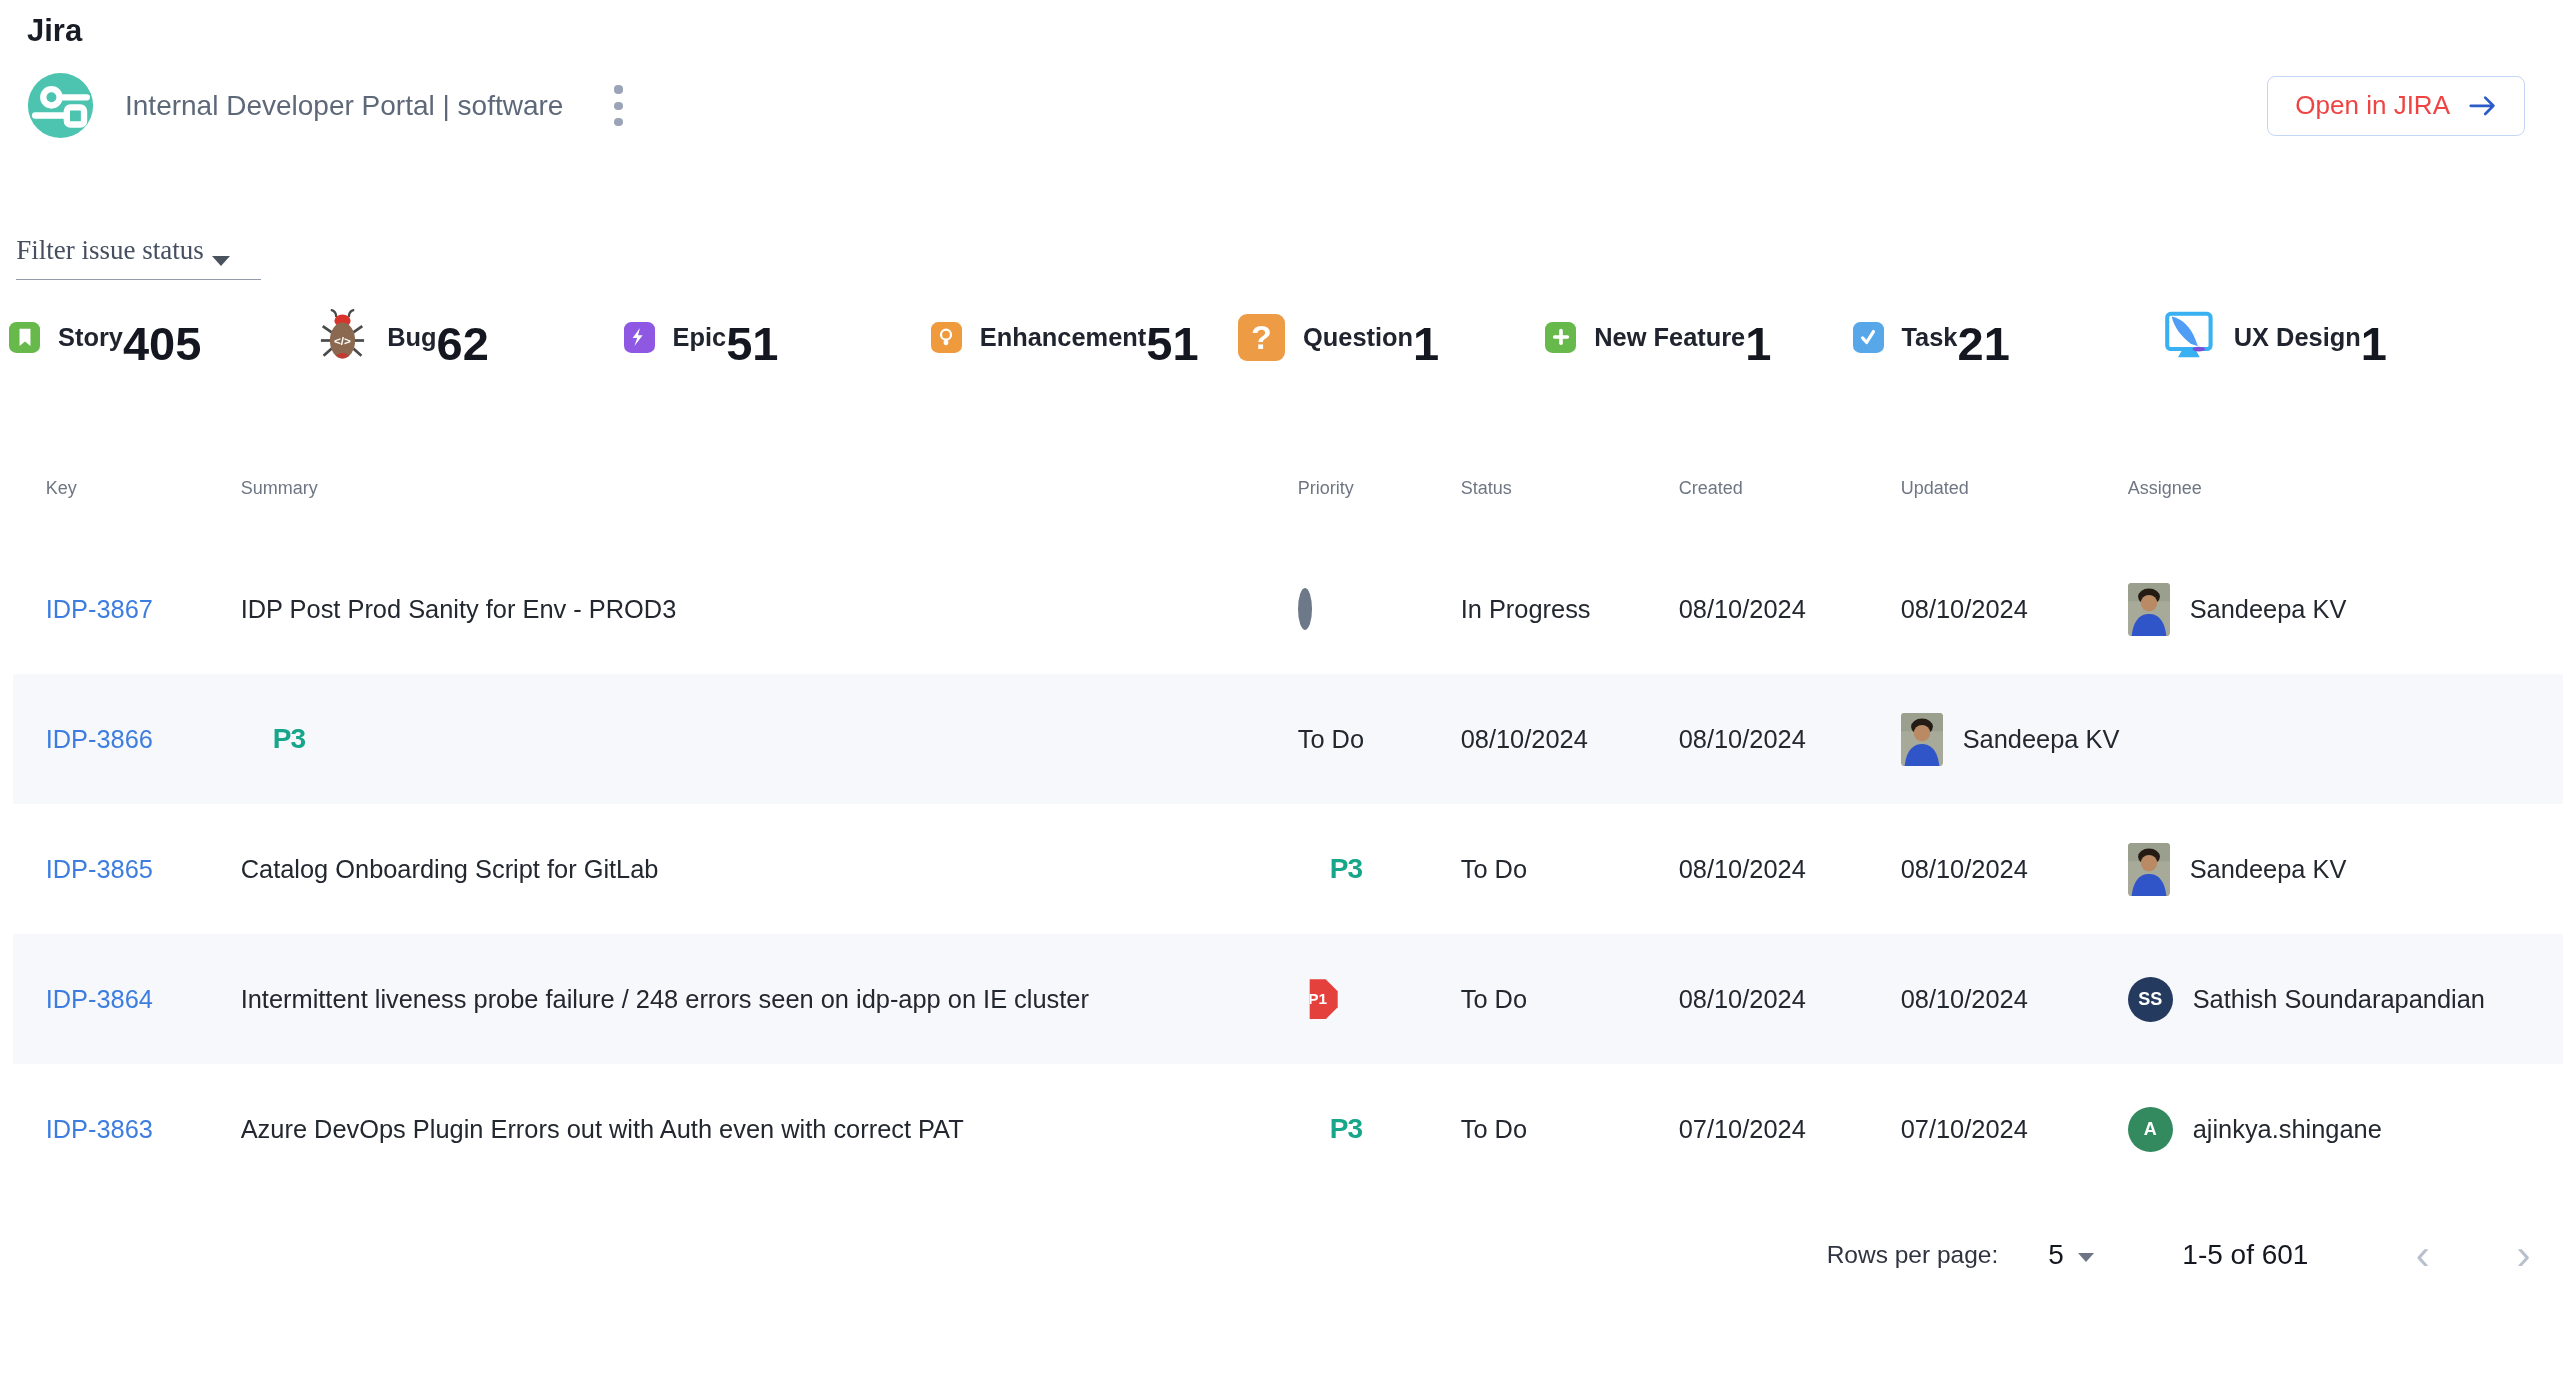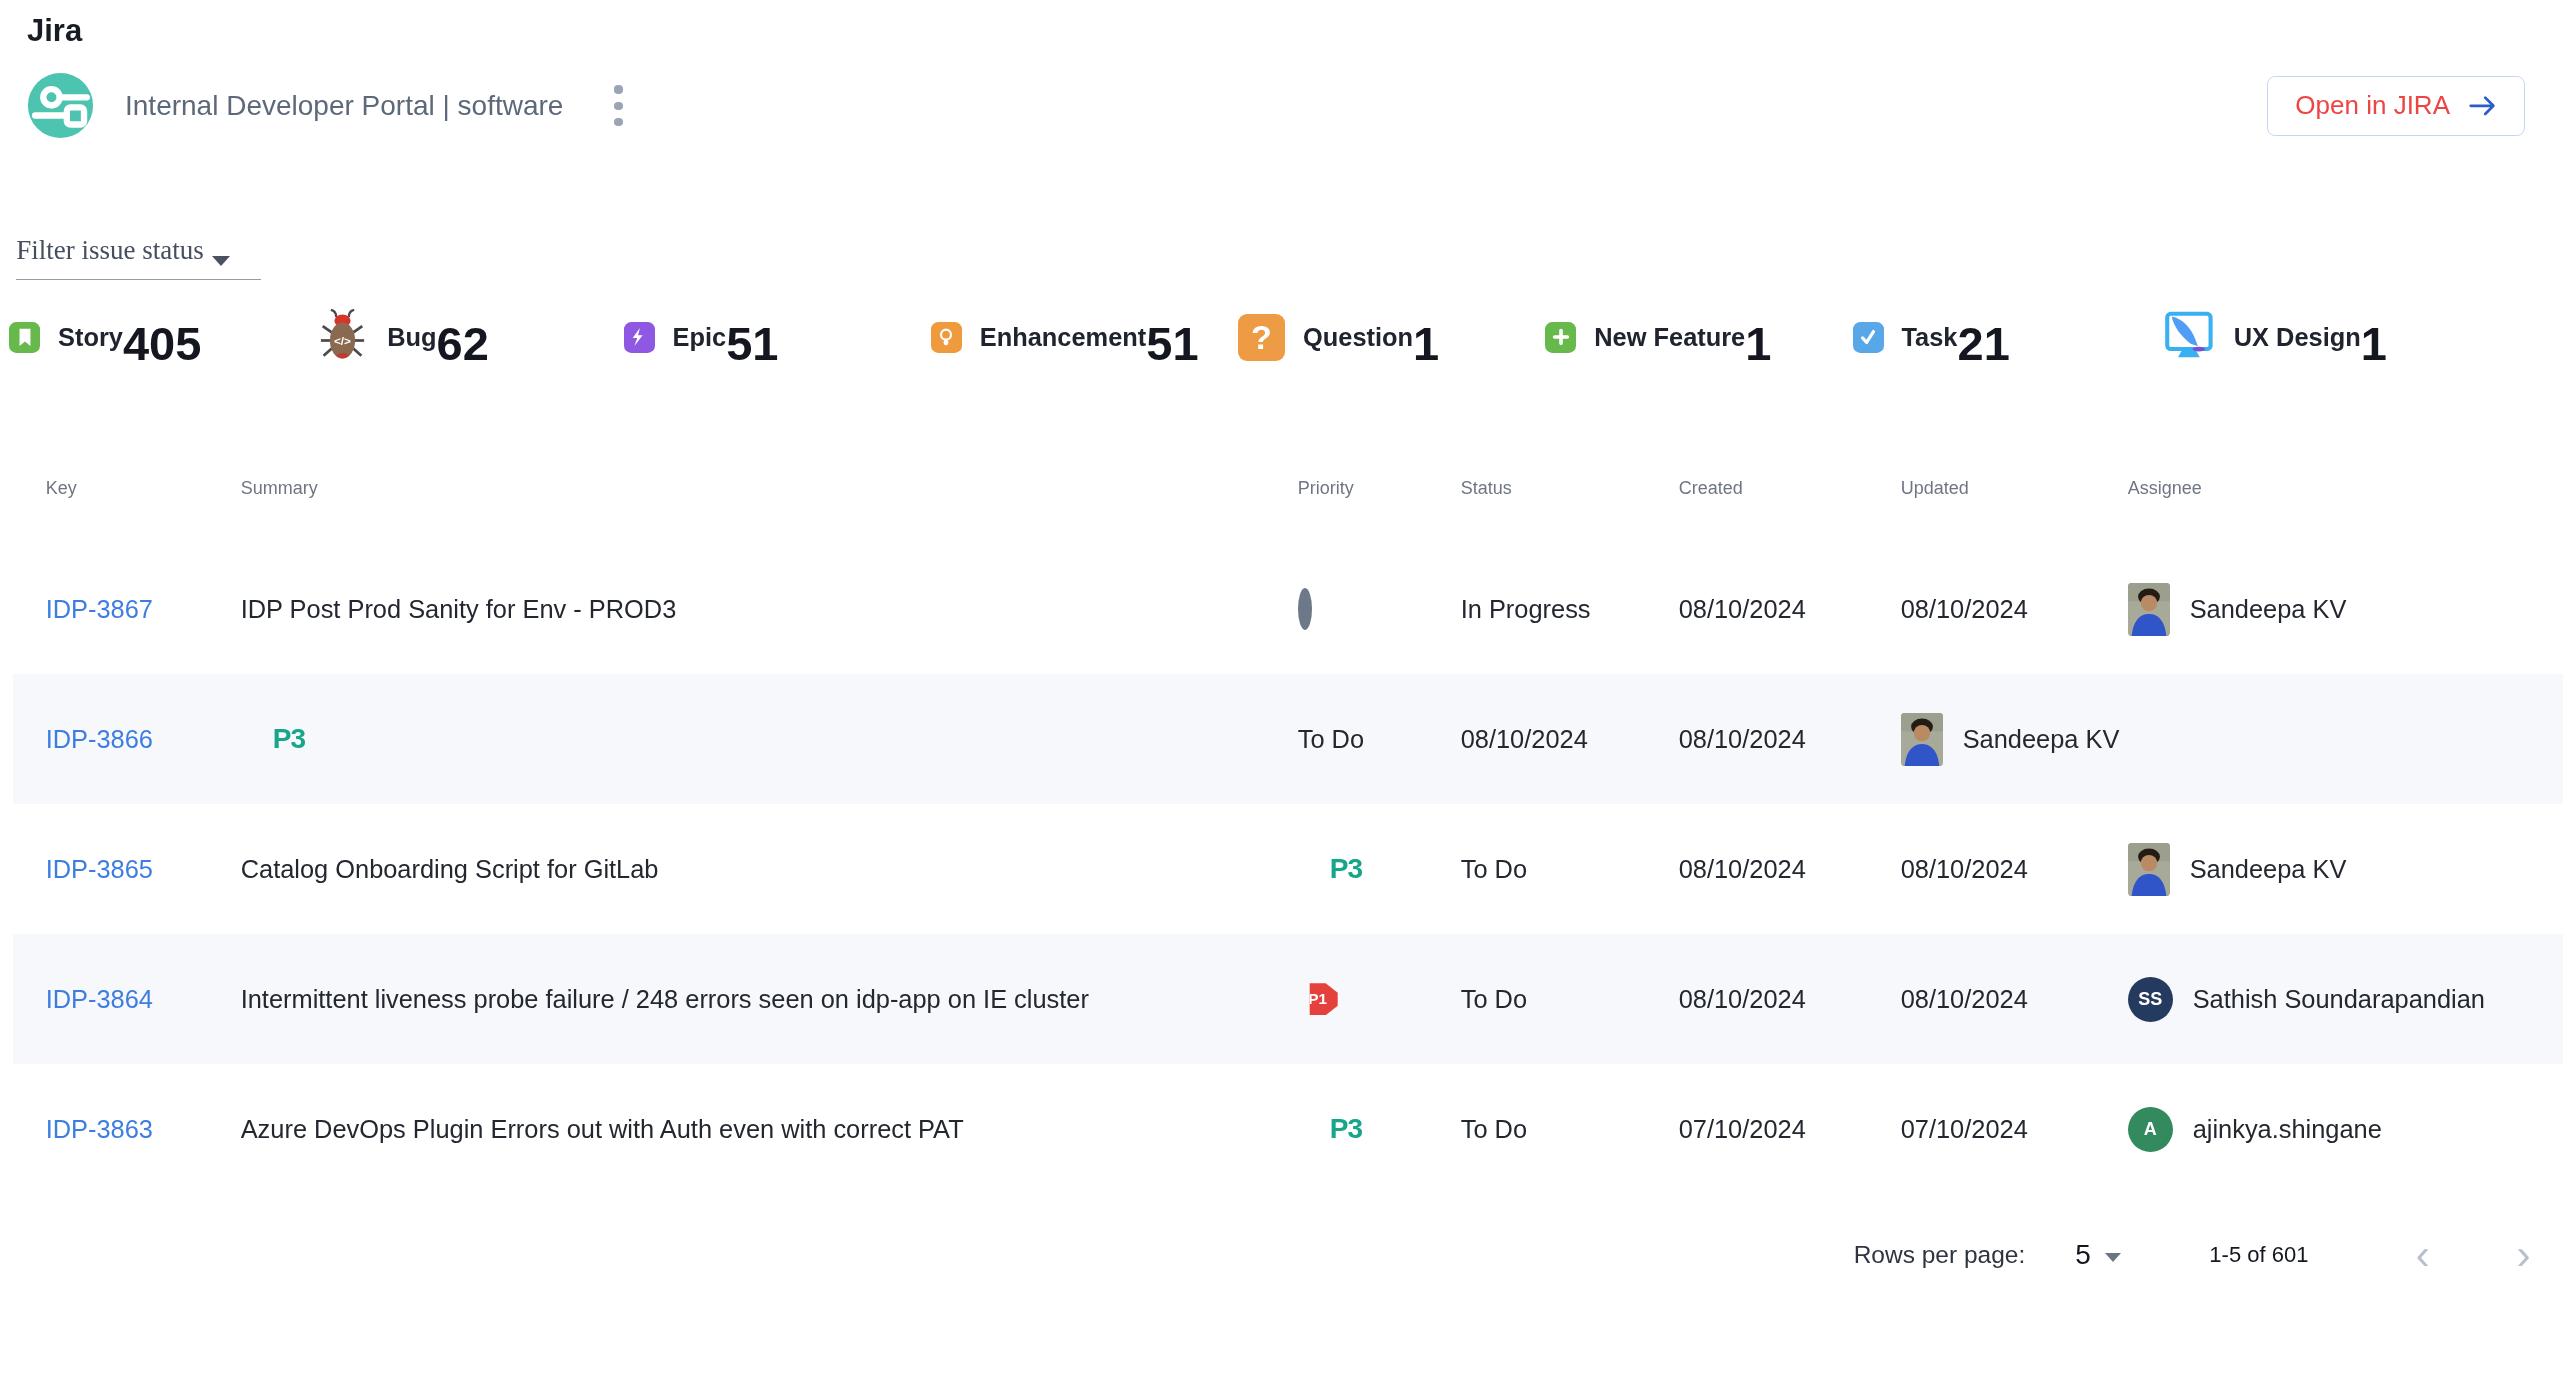--- a/index.html
+++ b/index.html
@@ -96,21 +96,21 @@
   .key-link { color: #3d7de0; text-decoration: none; font-size: 25.4px; }
 
   .prio-ring {
     width: 32px; height: 32px; border-radius: 50%;
     border: 7.3px solid #6d7988;
   }
   .prio-p3 {
     font-size: 28px; font-weight: 800; color: #17a689; letter-spacing: -0.9px; margin-left: 32px;
   }
   .prio-p1 {
-    width: 40px; height: 32px; background: #e5413c; color: #fff;
+    width: 40px; height: 40px; background: #e5413c; color: #fff;
     clip-path: polygon(30% 0, 70% 0, 100% 30%, 100% 70%, 70% 100%, 30% 100%);
     display: flex; align-items: center; justify-content: center;
     font-size: 15.4px; font-weight: 800;
   }
 
   .assignee { display: flex; align-items: center; gap: 20px; }
   .av-photo { width: 42px; height: 53px; border-radius: 3.6px; overflow: hidden; flex: 0 0 auto; }
   .av-circle {
     width: 45px; height: 45px; border-radius: 50%; flex: 0 0 auto;
     display: flex; align-items: center; justify-content: center;
@@ -124,21 +124,21 @@
     display: flex; align-items: center; justify-content: flex-end;
     margin: 40px 40px 0 0;
     font-size: 24.5px; color: #2f3440;
   }
   .rpp-select {
     display: flex; align-items: center; gap: 14.5px;
     margin-left: 44px; background: none; border: none; cursor: pointer;
     font-family: "Liberation Sans", sans-serif; font-size: 28px; color: #14171f;
   }
   .rpp-select .caret-down { border-left-width: 8.2px; border-right-width: 8.2px; border-top-width: 9px; border-top-color: #6d7584; }
-  .range { margin-left: 82px; font-size: 22px; color: #14171f; }
+  .range { margin-left: 82px; font-size: 28px; color: #14171f; }
   .pg-btn {
     background: none; border: none; cursor: pointer;
     font-size: 42px; color: #b9c0cd; line-height: 1; padding: 0 5.4px;
   }
   .pg-prev { margin-left: 102px; }
   .pg-next { margin-left: 76px; }
 </style>
 </head>
 <body>
 

